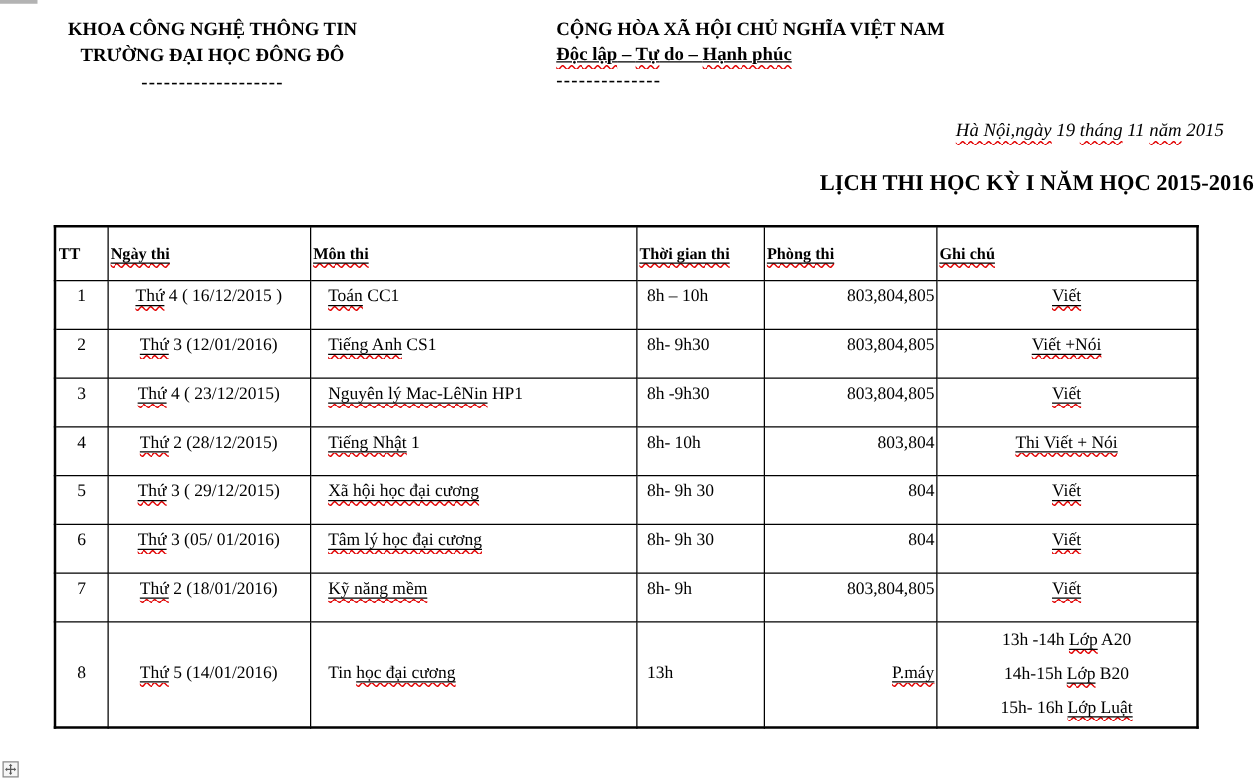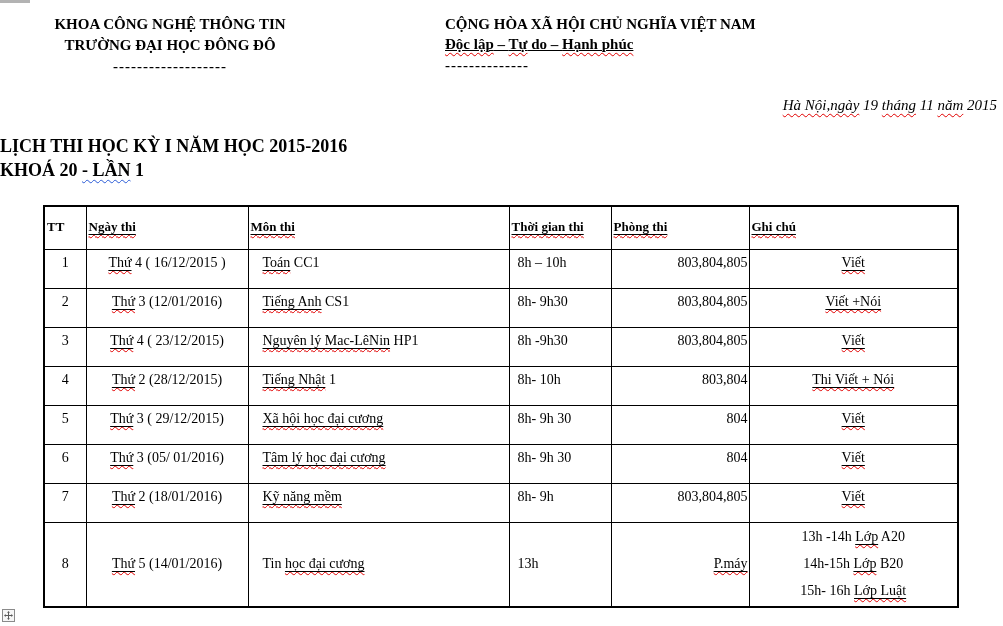--- a/index.html
+++ b/index.html
@@ -5,22 +5,22 @@
   html,body{margin:0;padding:0;}
   body{
     width:1003px;height:626px;background:#ffffff;position:relative;overflow:hidden;
     font-family:"Liberation Serif","DejaVu Serif",serif;color:#000;
   }
   .top-strip{position:absolute;left:0;top:0;width:30px;height:3px;background:#b3b3b3;}
   .header-row{display:flex;padding-top:14px;}
   .org-block{width:340px;text-align:center;font-weight:bold;font-size:15px;line-height:1.4;}
   .nat-block{width:480px;margin-left:105px;text-align:left;font-size:15px;line-height:1.35;font-weight:bold;}
   .sep{font-weight:bold;letter-spacing:1px;}
-  .dateline{margin-top:20px;text-align:right;padding-right:6px;font-style:italic;font-size:15px;}
-  .title-block{margin-top:20px;text-align:left;font-weight:bold;font-size:18px;line-height:1.35;}
+  .dateline{margin-top:20px;text-align:right;padding-right:24px;font-style:italic;font-size:15px;}
+  .title-block{margin-top:20px;text-align:right;font-weight:bold;font-size:18px;line-height:1.35;padding-left:46px;}
   
   .u{text-decoration:underline;text-decoration-thickness:1px;}
   .sp{text-decoration:underline wavy #e10000;text-decoration-thickness:1px;text-underline-offset:3px;}
   .gw{text-decoration:underline wavy #2a5bd7;text-decoration-thickness:1px;text-underline-offset:3px;}
   
   table.exam{border-collapse:collapse;margin:22px 0 0 43px;table-layout:fixed;width:914px;border:2px solid #000;}
   table.exam th,table.exam td{border:1px solid #000;overflow:hidden;}
   table.exam th{font-size:13px;font-weight:bold;text-align:left;vertical-align:middle;height:42px;padding:0 2px;line-height:1.3;}
   table.exam td{vertical-align:top;padding-top:5px;height:32px;font-size:14px;}
   table.exam tr.tall td{vertical-align:middle;padding-top:0;height:82px;}
@@ -49,21 +49,20 @@
     <div>CỘNG HÒA XÃ HỘI CHỦ NGHĨA VIỆT NAM</div>
     <div class="u"><span class="sp">Độc lập</span><span> – </span><span class="sp">Tự</span><span> do – </span><span class="sp">Hạnh phúc</span></div>
     <div class="sep">--------------</div>
   </div>
 </div>
 
 <div class="dateline"><span class="sp">Hà Nội,ngày</span><span> 19 </span><span class="sp">tháng</span><span> 11 </span><span class="sp">năm</span><span> 2015</span></div>
 
 <div class="title-block">
   <div>LỊCH THI HỌC KỲ I NĂM HỌC 2015-2016</div>
-  <div><span>KHOÁ 20 </span><span class="gw">- LẦN</span><span> 1</span></div>
 </div>
 
 <table class="exam">
   <colgroup>
     <col style="width:42px">
       <col style="width:162px">
       <col style="width:261px">
     <col style="width:102px">
       <col style="width:138px">
       <col style="width:209px">

